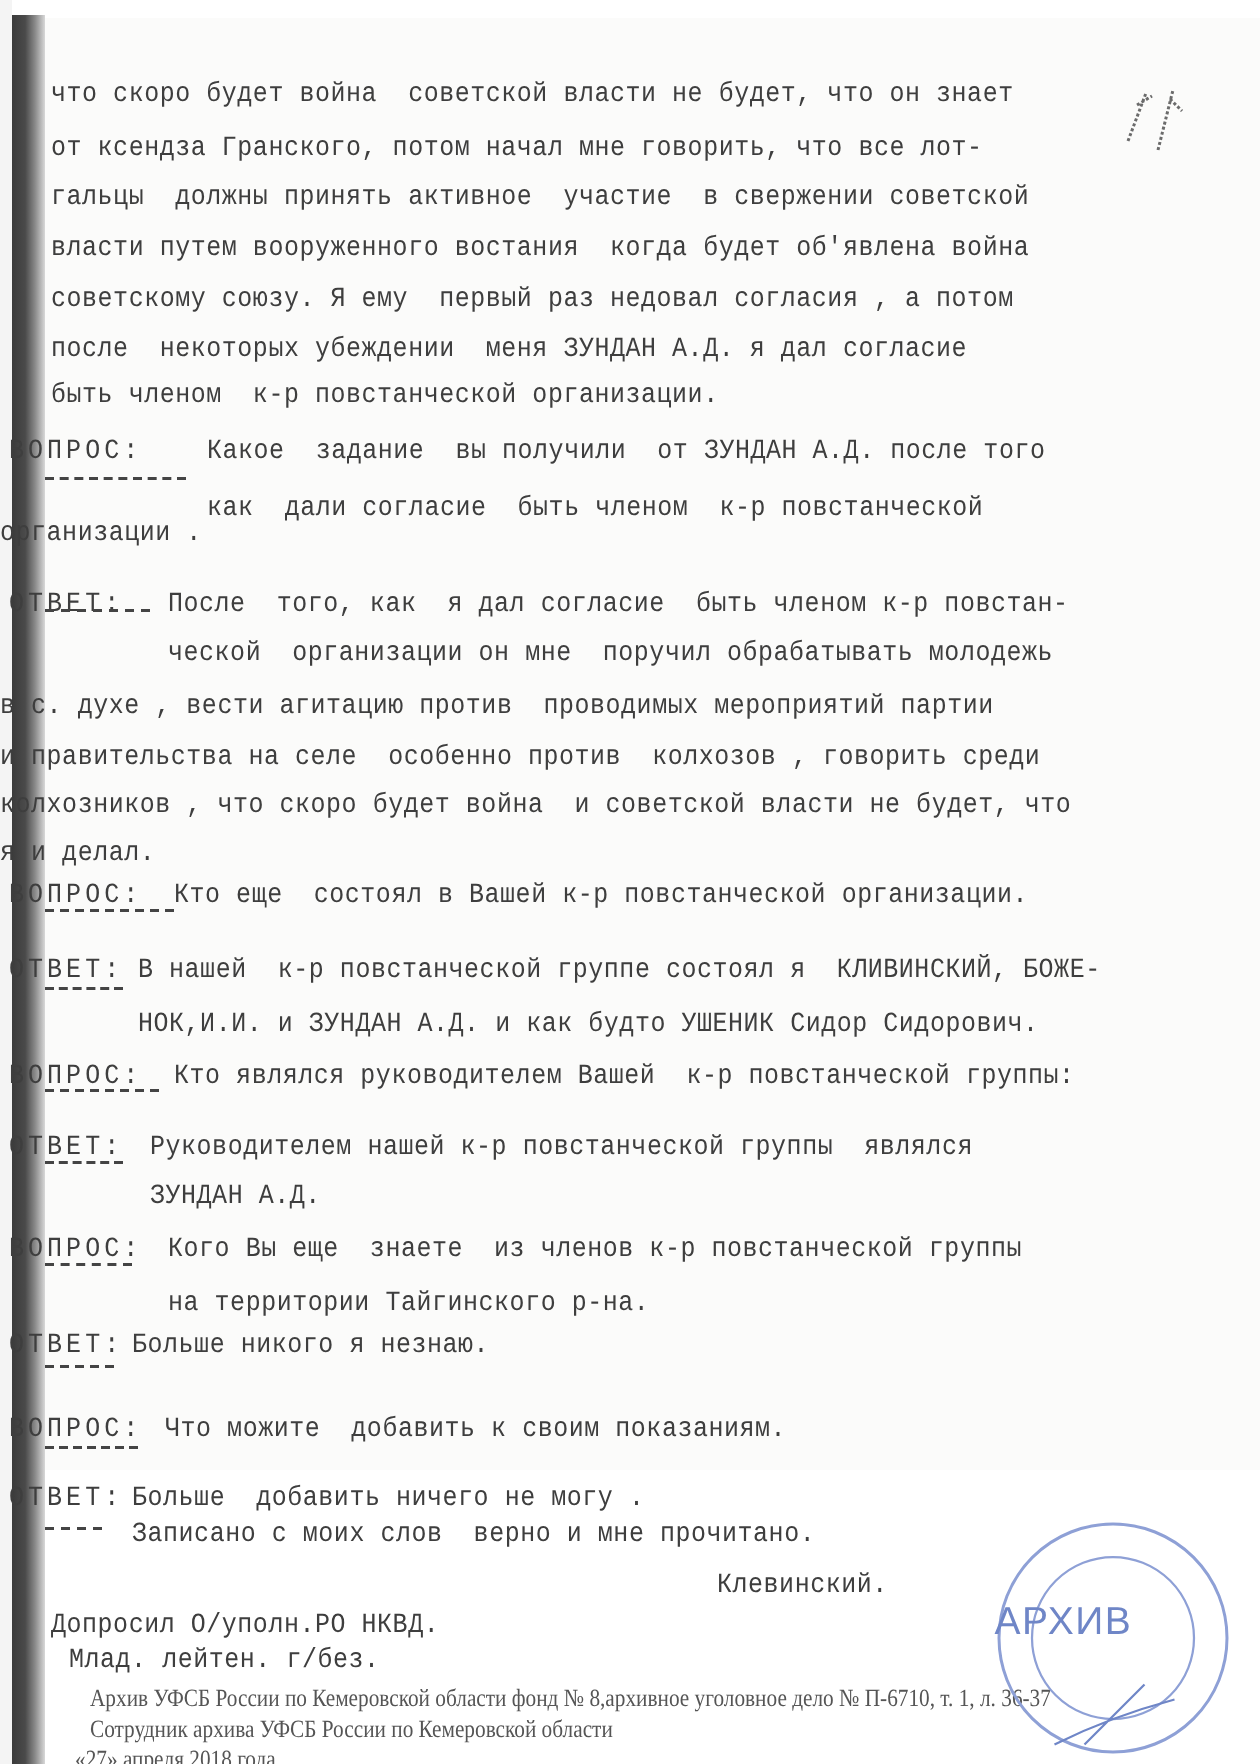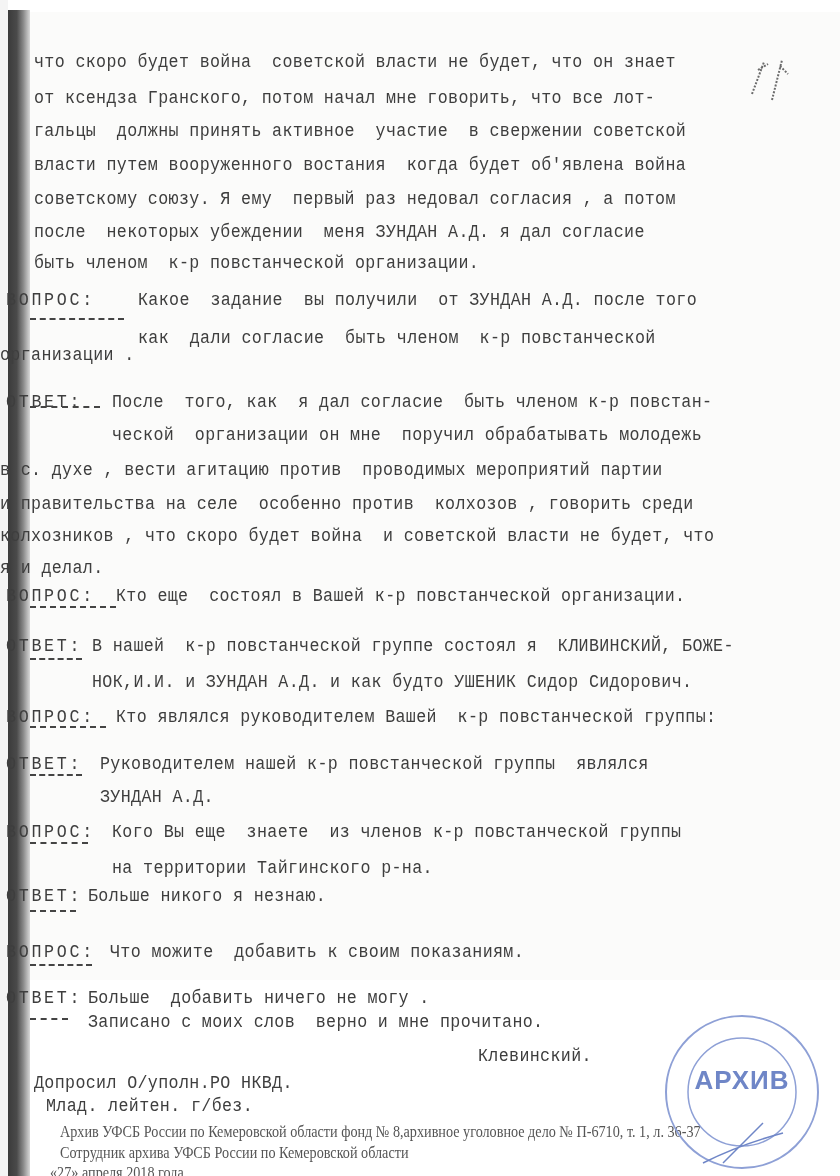--- a/index.html
+++ b/index.html
@@ -34,22 +34,22 @@
 
     .footer-line {
       position: absolute; white-space: pre; font-family: "Liberation Serif", "DejaVu Serif", serif;
       font-size: 16.5px; color: #555; transform: scaleX(0.86); transform-origin: left center;
     }
 
     .stamp {
       position: absolute; left: 663px; top: 1013px; width: 158px; height: 158px;
     }
     .stamp-label {
-      position: absolute; left: 0; top: 52px; width: 158px; text-align: center;
-      font-family: "Liberation Sans", "DejaVu Sans", sans-serif; font-weight: bold;
+      position: absolute; left: 0; top: 52px; width: 158px; 
+      font-family: "Liberation Sans", "DejaVu Sans", sans-serif; font-weight: normal;
       font-size: 26px; color: #6f86c7; letter-spacing: 1px;
     }
   </style>
 </head>
 <body>
 
 <div class="page">
   <div class="top-margin"></div>
   <div class="left-edge-inner"></div>
   <div class="left-edge"></div>

